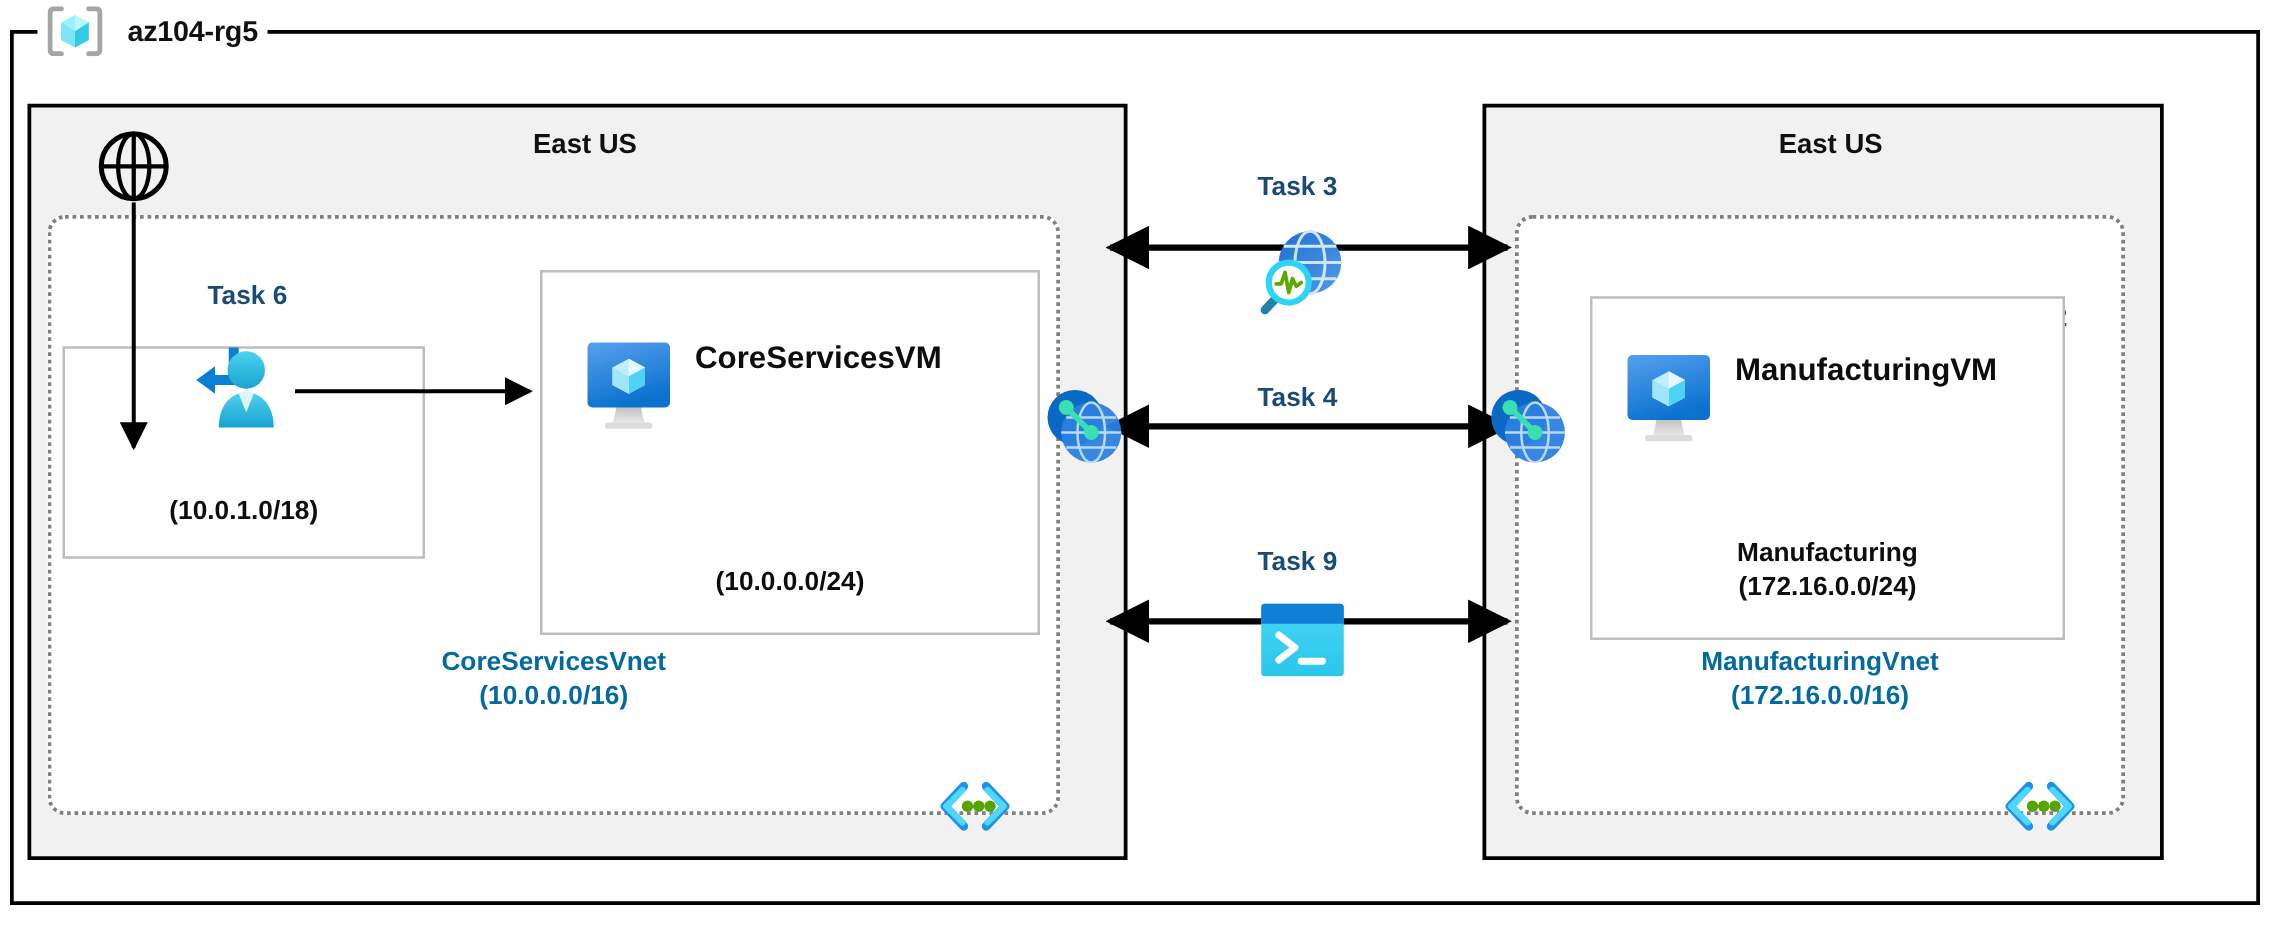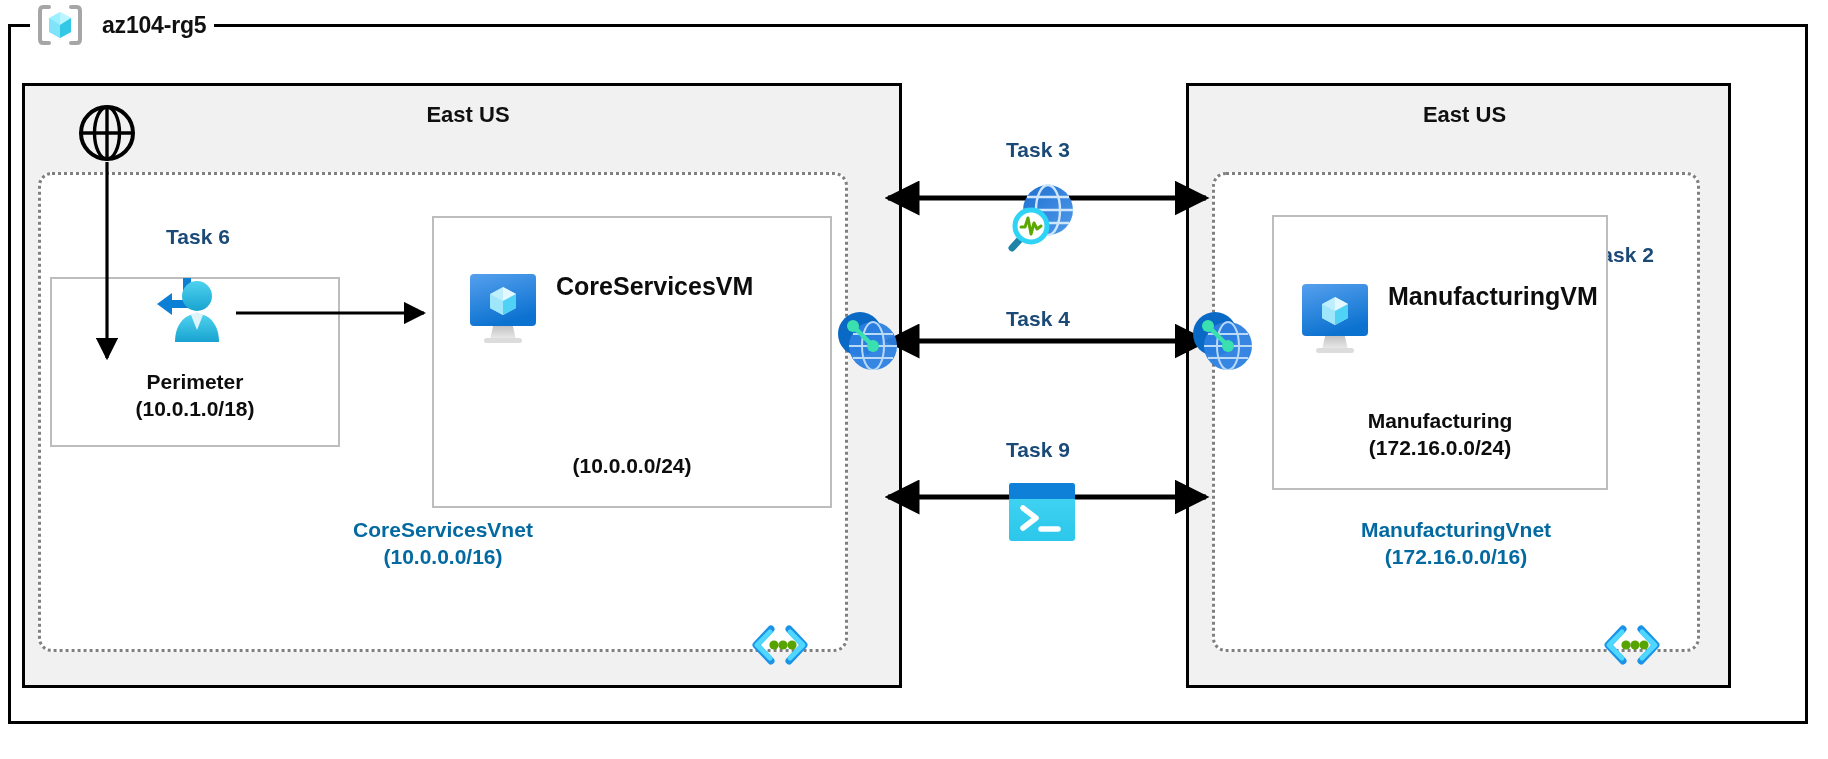--- a/index.html
+++ b/index.html
@@ -95,21 +95,21 @@
 
   
   .subnet{
     position:absolute;
     background:#ffffff;
     border:2px solid #bdbdbd;
     box-sizing:border-box;
   }
   #subnet-perimeter{ left:50px; top:277px; width:290px; height:170px; }
   #subnet-core{     left:432px; top:216px; width:400px; height:292px; }
-  #subnet-manu{     left:1272px; top:215px; width:336px; height:275px; }
+  #subnet-manu{     left:1272px; top:237px; width:380px; height:275px; }
 
   .subnet-caption{
     position:absolute;
     left:0; right:0;
     text-align:center;
     font-size:21px;
     font-weight:bold;
     color:#0d0d0d;
     line-height:1.28;
   }
@@ -212,21 +212,20 @@
         <circle cx="34" cy="22" r="4.6" fill="#57a300"></circle>
         <circle cx="43" cy="22" r="4.6" fill="#57a300"></circle>
       </svg>
     </span>
   </div>
 
   <div class="task-label" id="task6-label">Task 6</div>
 
   <div class="subnet" id="subnet-perimeter">
     <div class="subnet-caption" style="bottom:22px;">
-      <div>Perimeter</div>
       <div>(10.0.1.0/18)</div>
     </div>
   </div>
 
   <span class="icon-abs" id="perimeter-icon">
     <svg viewBox="0 0 76 76" width="76" height="76" aria-hidden="true">
       <defs>
         <linearGradient id="gPer" x1="0" y1="0" x2="0" y2="1">
           <stop offset="0" stop-color="#4fd2f0"></stop>
           <stop offset="1" stop-color="#18a3cf"></stop>

